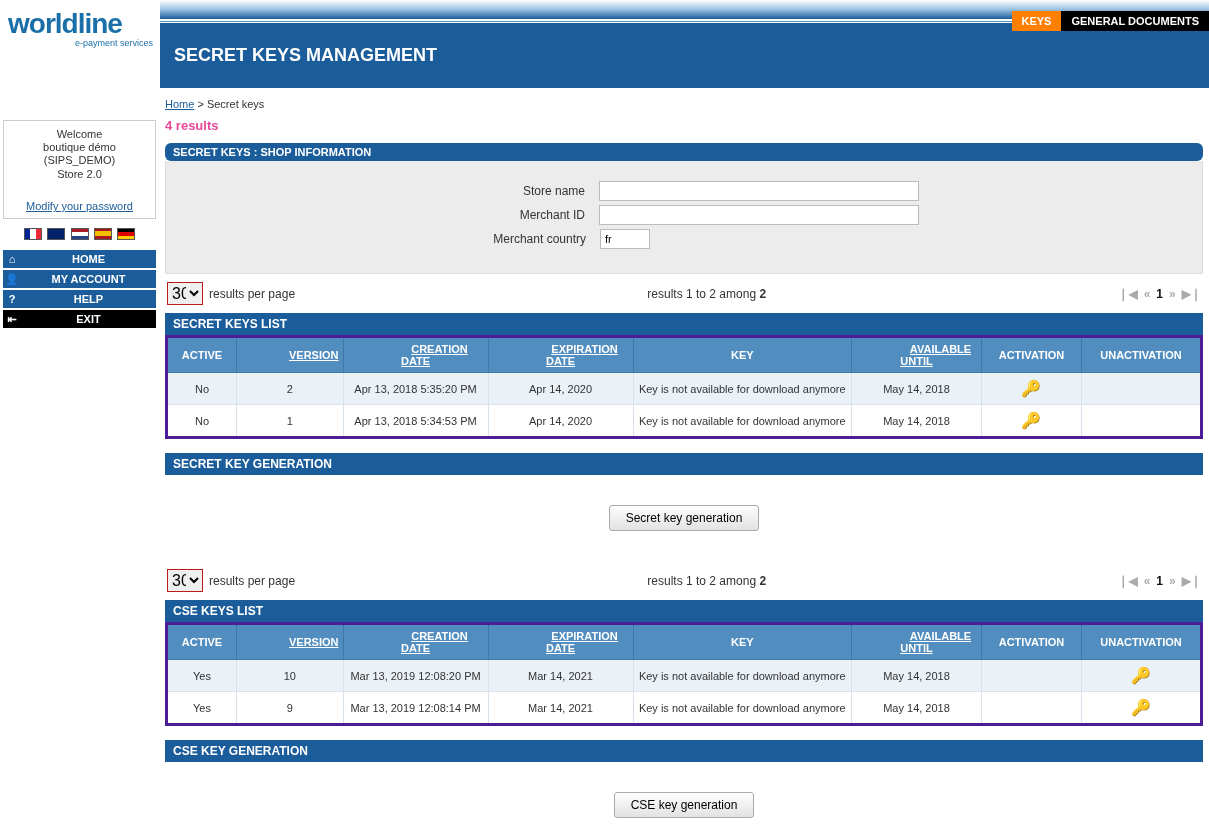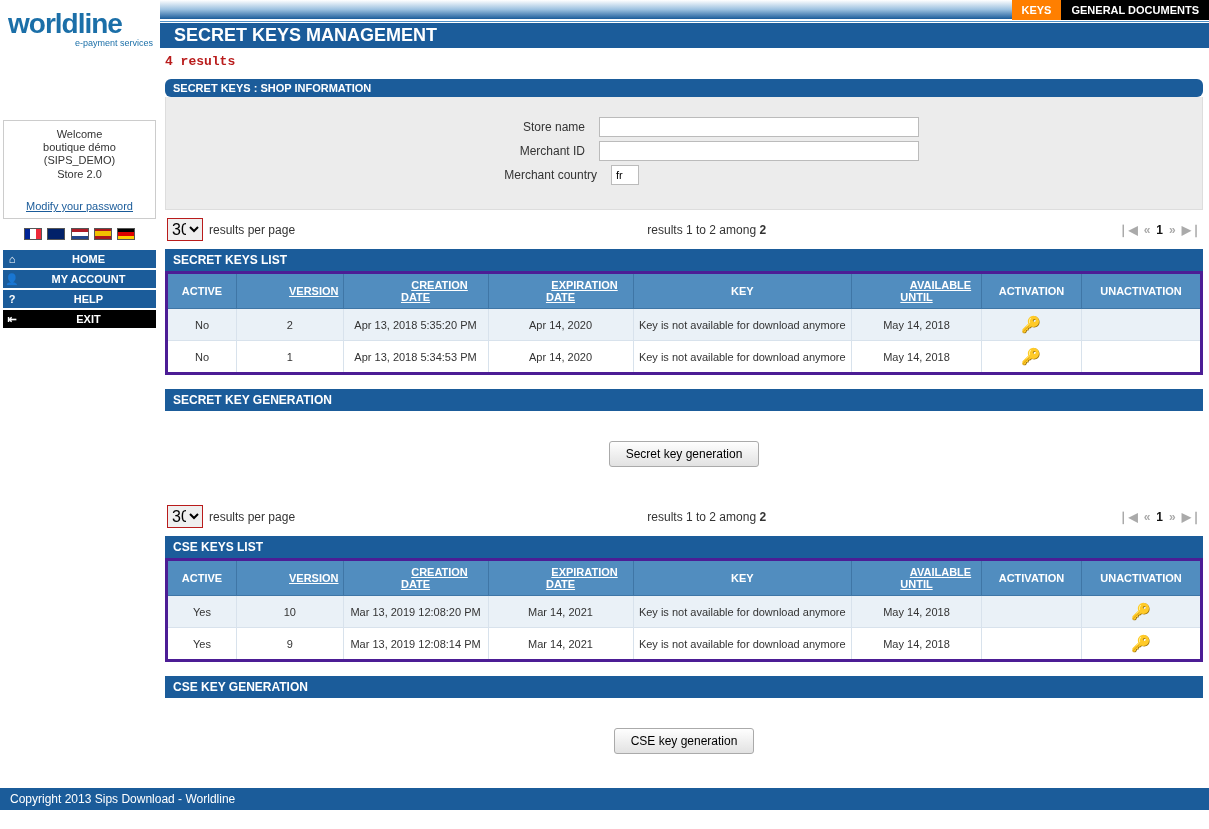--- a/index.html
+++ b/index.html
@@ -1,55 +1,55 @@
 <!DOCTYPE html>
 <html><head>
 <meta charset="utf-8">
 <style>
   * { box-sizing: border-box; }
   body { margin:0; padding:0; font-family: Verdana, Arial, sans-serif; font-size:11px; color:#333; background:#fff; }
   .page { width:1209px; margin:0 auto; position:relative; }
   
-  .top-tabs { position:absolute; top:0; right:0; display:flex; z-index:10; }
+  .top-tabs { position:absolute; top:11px; right:0; display:flex; z-index:10; }
   .top-tab { padding:4px 10px; font-size:11px; font-weight:bold; color:#fff; cursor:pointer; }
   .top-tab.active { background:#ff7f00; }
   .top-tab.inactive { background:#000; }
   
   .header-area { margin-left:160px; }
   .header-gradient { height:20px; background:linear-gradient(#fff,#9cc1e0,#1b5c9a); border-bottom:1px solid #fff;}
   .header-sep { height:3px; background:#4f90c8; border-top:1px solid #fff; border-bottom:1px solid #fff;}
-  .header-title { background:#1b5c9a; color:#fff; padding:2px 14px; font-size:18px; font-weight:bold; }
+  .header-title { background:#1b5c9a; color:#fff; padding:22px 14px; font-size:18px; font-weight:bold; }
   
   .logo-box { position:absolute; top:10px; left:8px; width:150px;}
   .logo-text { font-family: Arial, sans-serif; font-weight:bold; font-size:28px; color:#1b6fa8; letter-spacing:-1px; line-height:1;}
   .logo-sub { color:#1b6fa8; font-size:9px; text-align:right; padding-right:5px;}
   .breadcrumb { margin:10px 0 8px 165px; font-size:11px;}
   .breadcrumb a { color:#1b5c9a; }
   .left-col { position:absolute; left:3px; top:120px; width:153px; }
   .welcome-box { border:1px solid #ccc; padding:6px 4px; text-align:center; font-size:11px; margin-bottom:6px;}
   .welcome-box .wline { margin:1px 0;}
   .modify-link { color:#1b5c9a; display:block; margin-top:20px;}
   .flags { text-align:center; margin:8px 0 10px;}
   .flag { display:inline-block; width:18px; height:12px; margin:0 1px; border:1px solid #555; cursor:pointer; vertical-align:middle;}
   .nav-item { display:flex; margin-bottom:2px;}
   .nav-icon { width:18px; height:18px; background:#1b5c9a; color:#fff; display:flex; align-items:center; justify-content:center; font-size:11px; font-weight:bold;}
   .nav-label { flex:1; color:#fff; text-align:center; font-size:11px; font-weight:bold; line-height:18px; cursor:pointer;}
   .nav-blue .nav-label { background:#1b5c9a; }
   .nav-black .nav-icon { background:#000;}
   .nav-black .nav-label { background:#000;}
   
   .main { margin-left:165px; margin-right:6px;}
-  .results-count { color:#b91c1c; font-weight:bold; font-size:13px; margin:6px 0 10px;font-family:Liberation Mono, monospace;}
+  .results-count { color:#ec4899; font-weight:bold; font-size:13px; margin:6px 0 10px;}
   .section-bar { background:#1b5c9a; color:#fff; font-weight:bold; padding:4px 8px; font-size:12px;}
   .section-bar.thin { background:#1b5c9a; color:#fff; font-weight:bold; padding:3px 8px; font-size:11px;border-radius:6px;}
   .shop-info-box { background:#ececec; border:1px solid #ddd; border-top:none; padding:16px 10px 20px;}
   .form-row { display:flex; align-items:center; justify-content:center; margin:4px 0;}
   .form-label { width:150px; text-align:right; padding-right:14px; font-size:12px; color:#333;}
   .form-input { width:320px; height:20px; border:1px solid #bbb; background:#fff; padding:1px 4px; font-size:11px;}
-  .form-input.small { width:28px;}
+  .form-input.small { width:50px;}
   .pager-row { display:flex; align-items:center; padding:8px 2px; font-size:12px;}
   .pager-left { display:flex; align-items:center; gap:6px;}
   .page-size { width:36px; height:23px; border:1px solid #b91c1c; font-size:16px;}
   .pager-center { flex:1; text-align:center;}
   .pager-right { display:flex; align-items:center; gap:6px; color:#aaa; font-weight:bold;}
   .pager-right .pg-btn { cursor:pointer; font-size:12px;}
   .pg-current { color:#111; font-weight:bold;}
   table.data { width:100%; border-collapse:collapse; font-size:11px; border:3px solid #4c1d95;}
   table.data th { background:#518dbf; color:#fff; font-weight:bold; padding:5px 4px; text-align:center; border:1px solid #3f76a6;}
   table.data th .und { text-decoration:underline; cursor:pointer;margin-left:48px;}
@@ -75,20 +75,25 @@
   <div class="logo-text">worldline</div>
   <div class="logo-sub">e-payment services</div>
 </div>
 
 <div class="header-area">
   <div class="header-gradient"></div>
   <div class="header-sep"></div>
   <div class="header-title">SECRET KEYS MANAGEMENT</div>
 </div>
 
+<div class="breadcrumb">
+  <a href="#">Home</a>
+  <span> &gt; </span>
+  <span>Secret keys</span>
+</div>
 
 <div class="left-col">
   <div class="welcome-box">
     <div class="wline">Welcome</div>
     <div class="wline">boutique démo</div>
     <div class="wline">(SIPS_DEMO)</div>
     <div class="wline" style="margin-top:2px">Store 2.0</div>
     <a href="#" class="modify-link">Modify your password</a>
   </div>
   <div class="flags">

